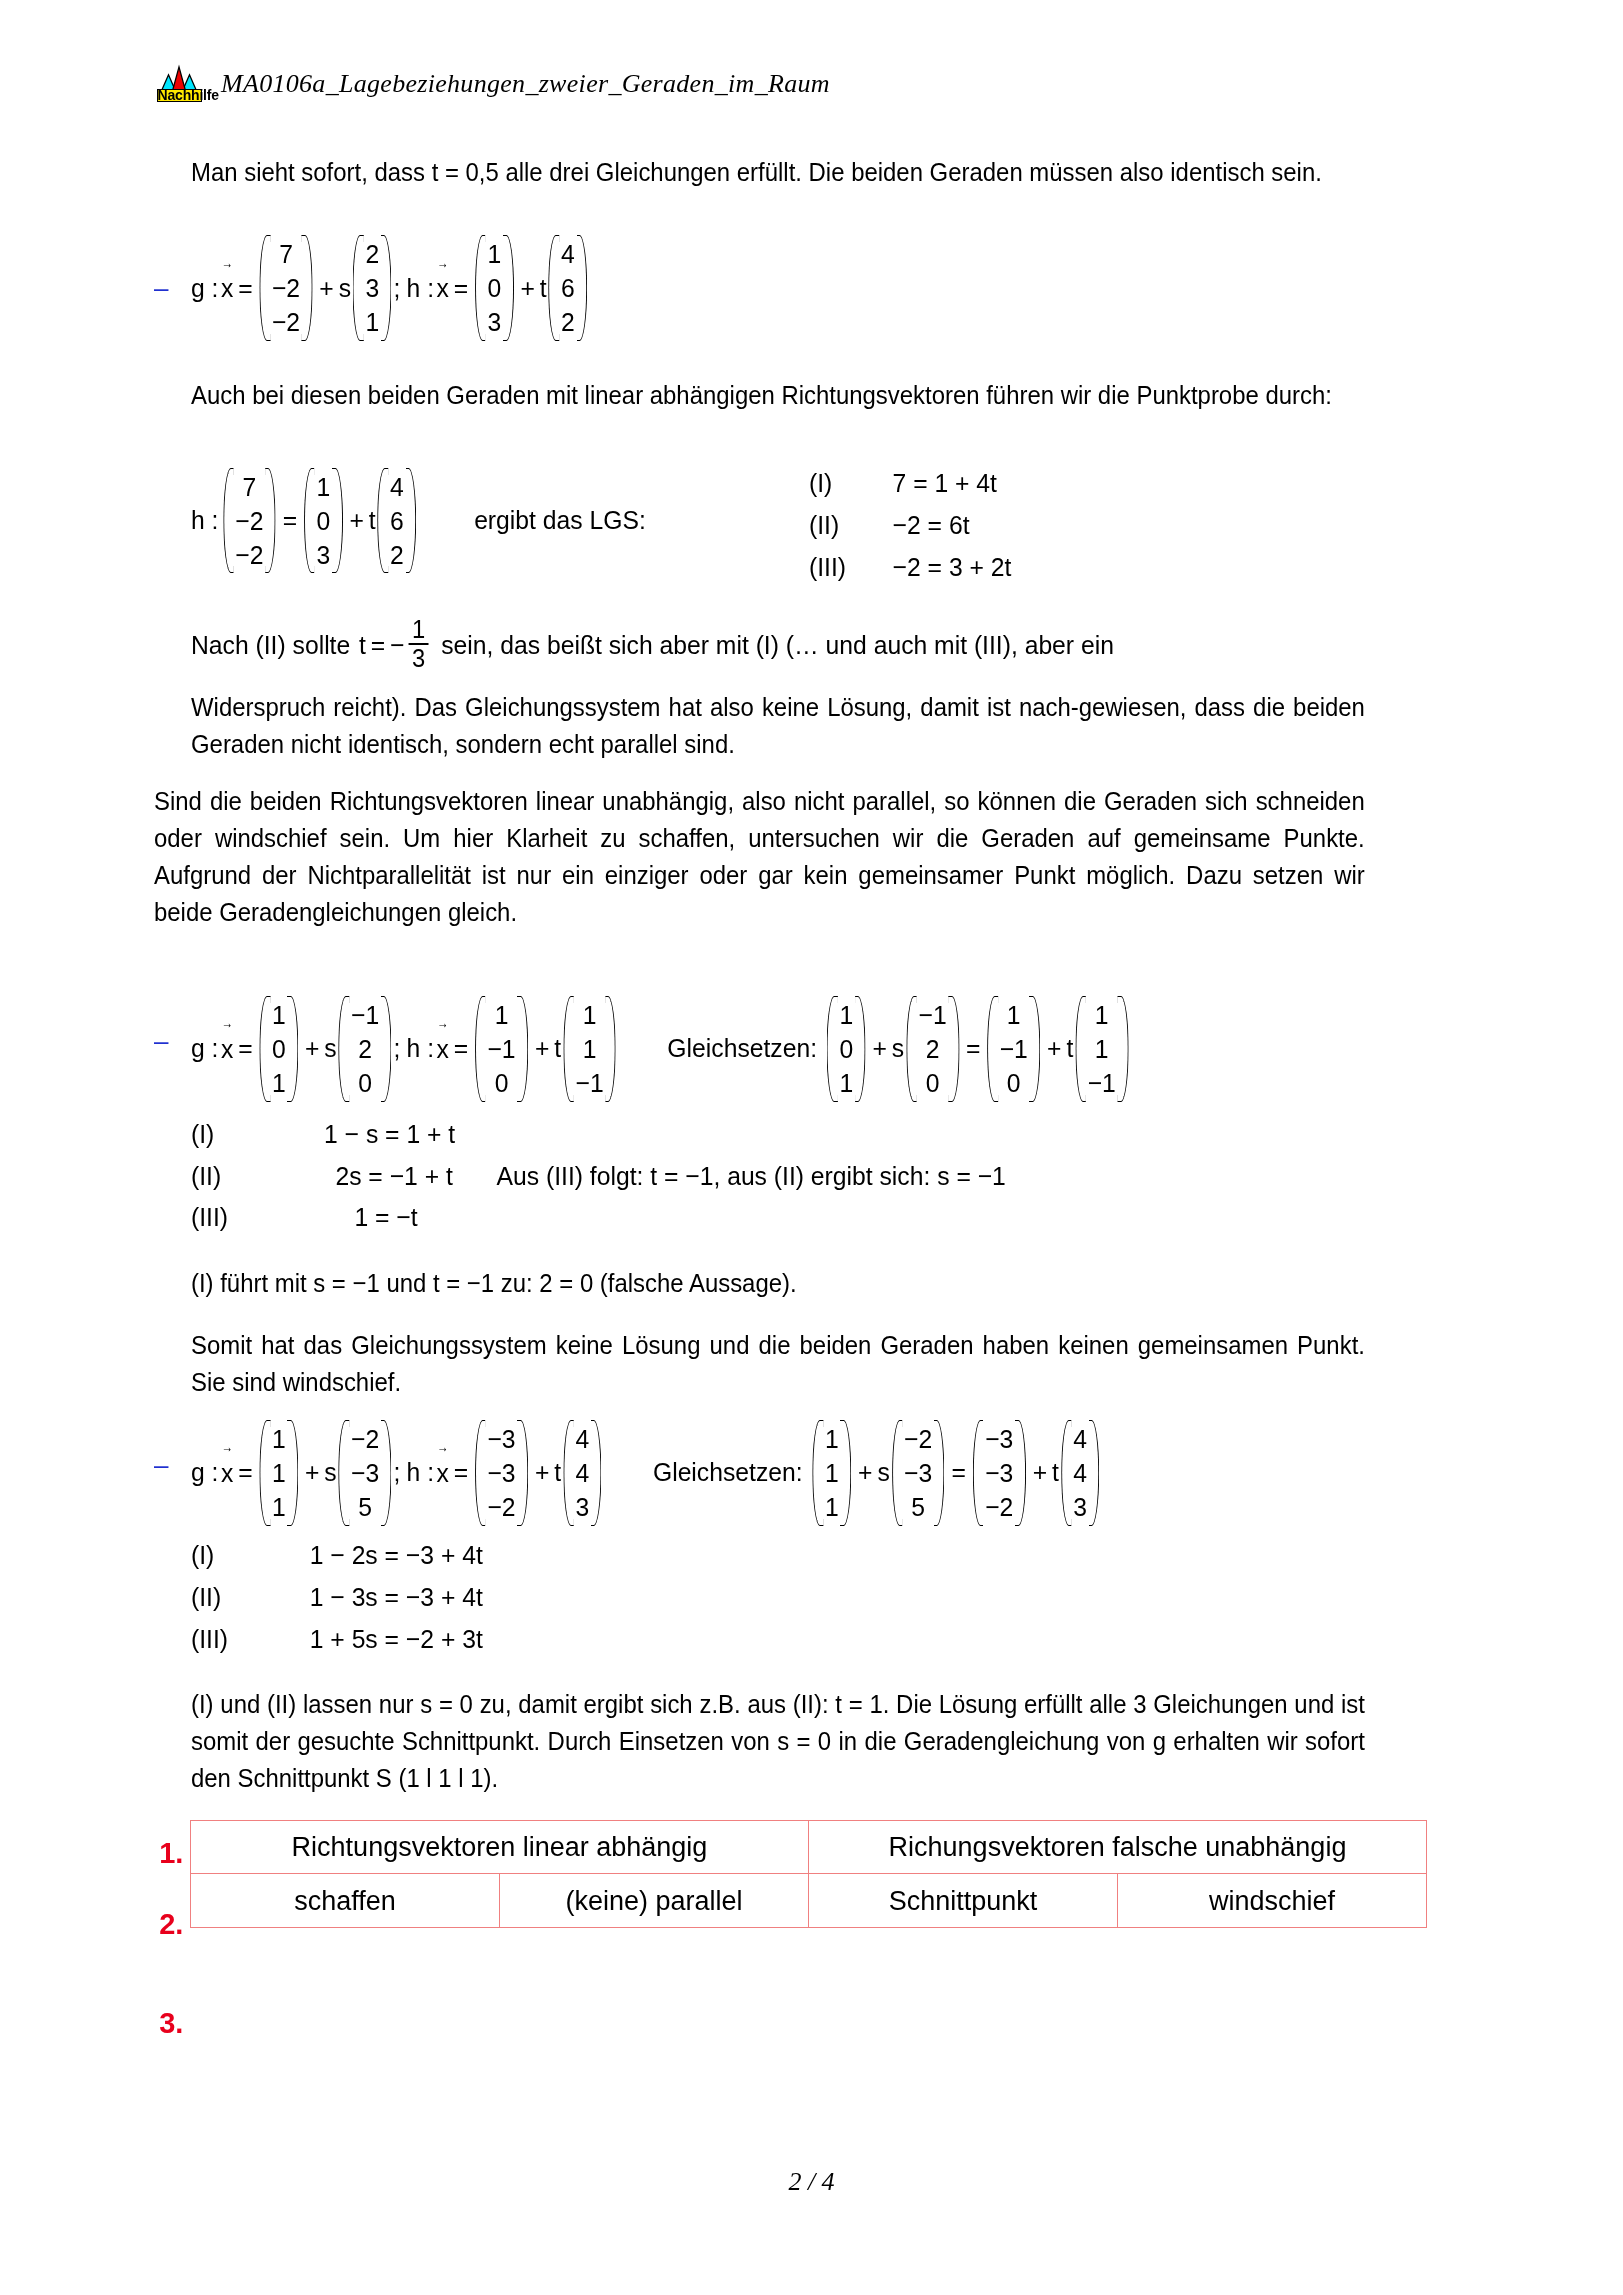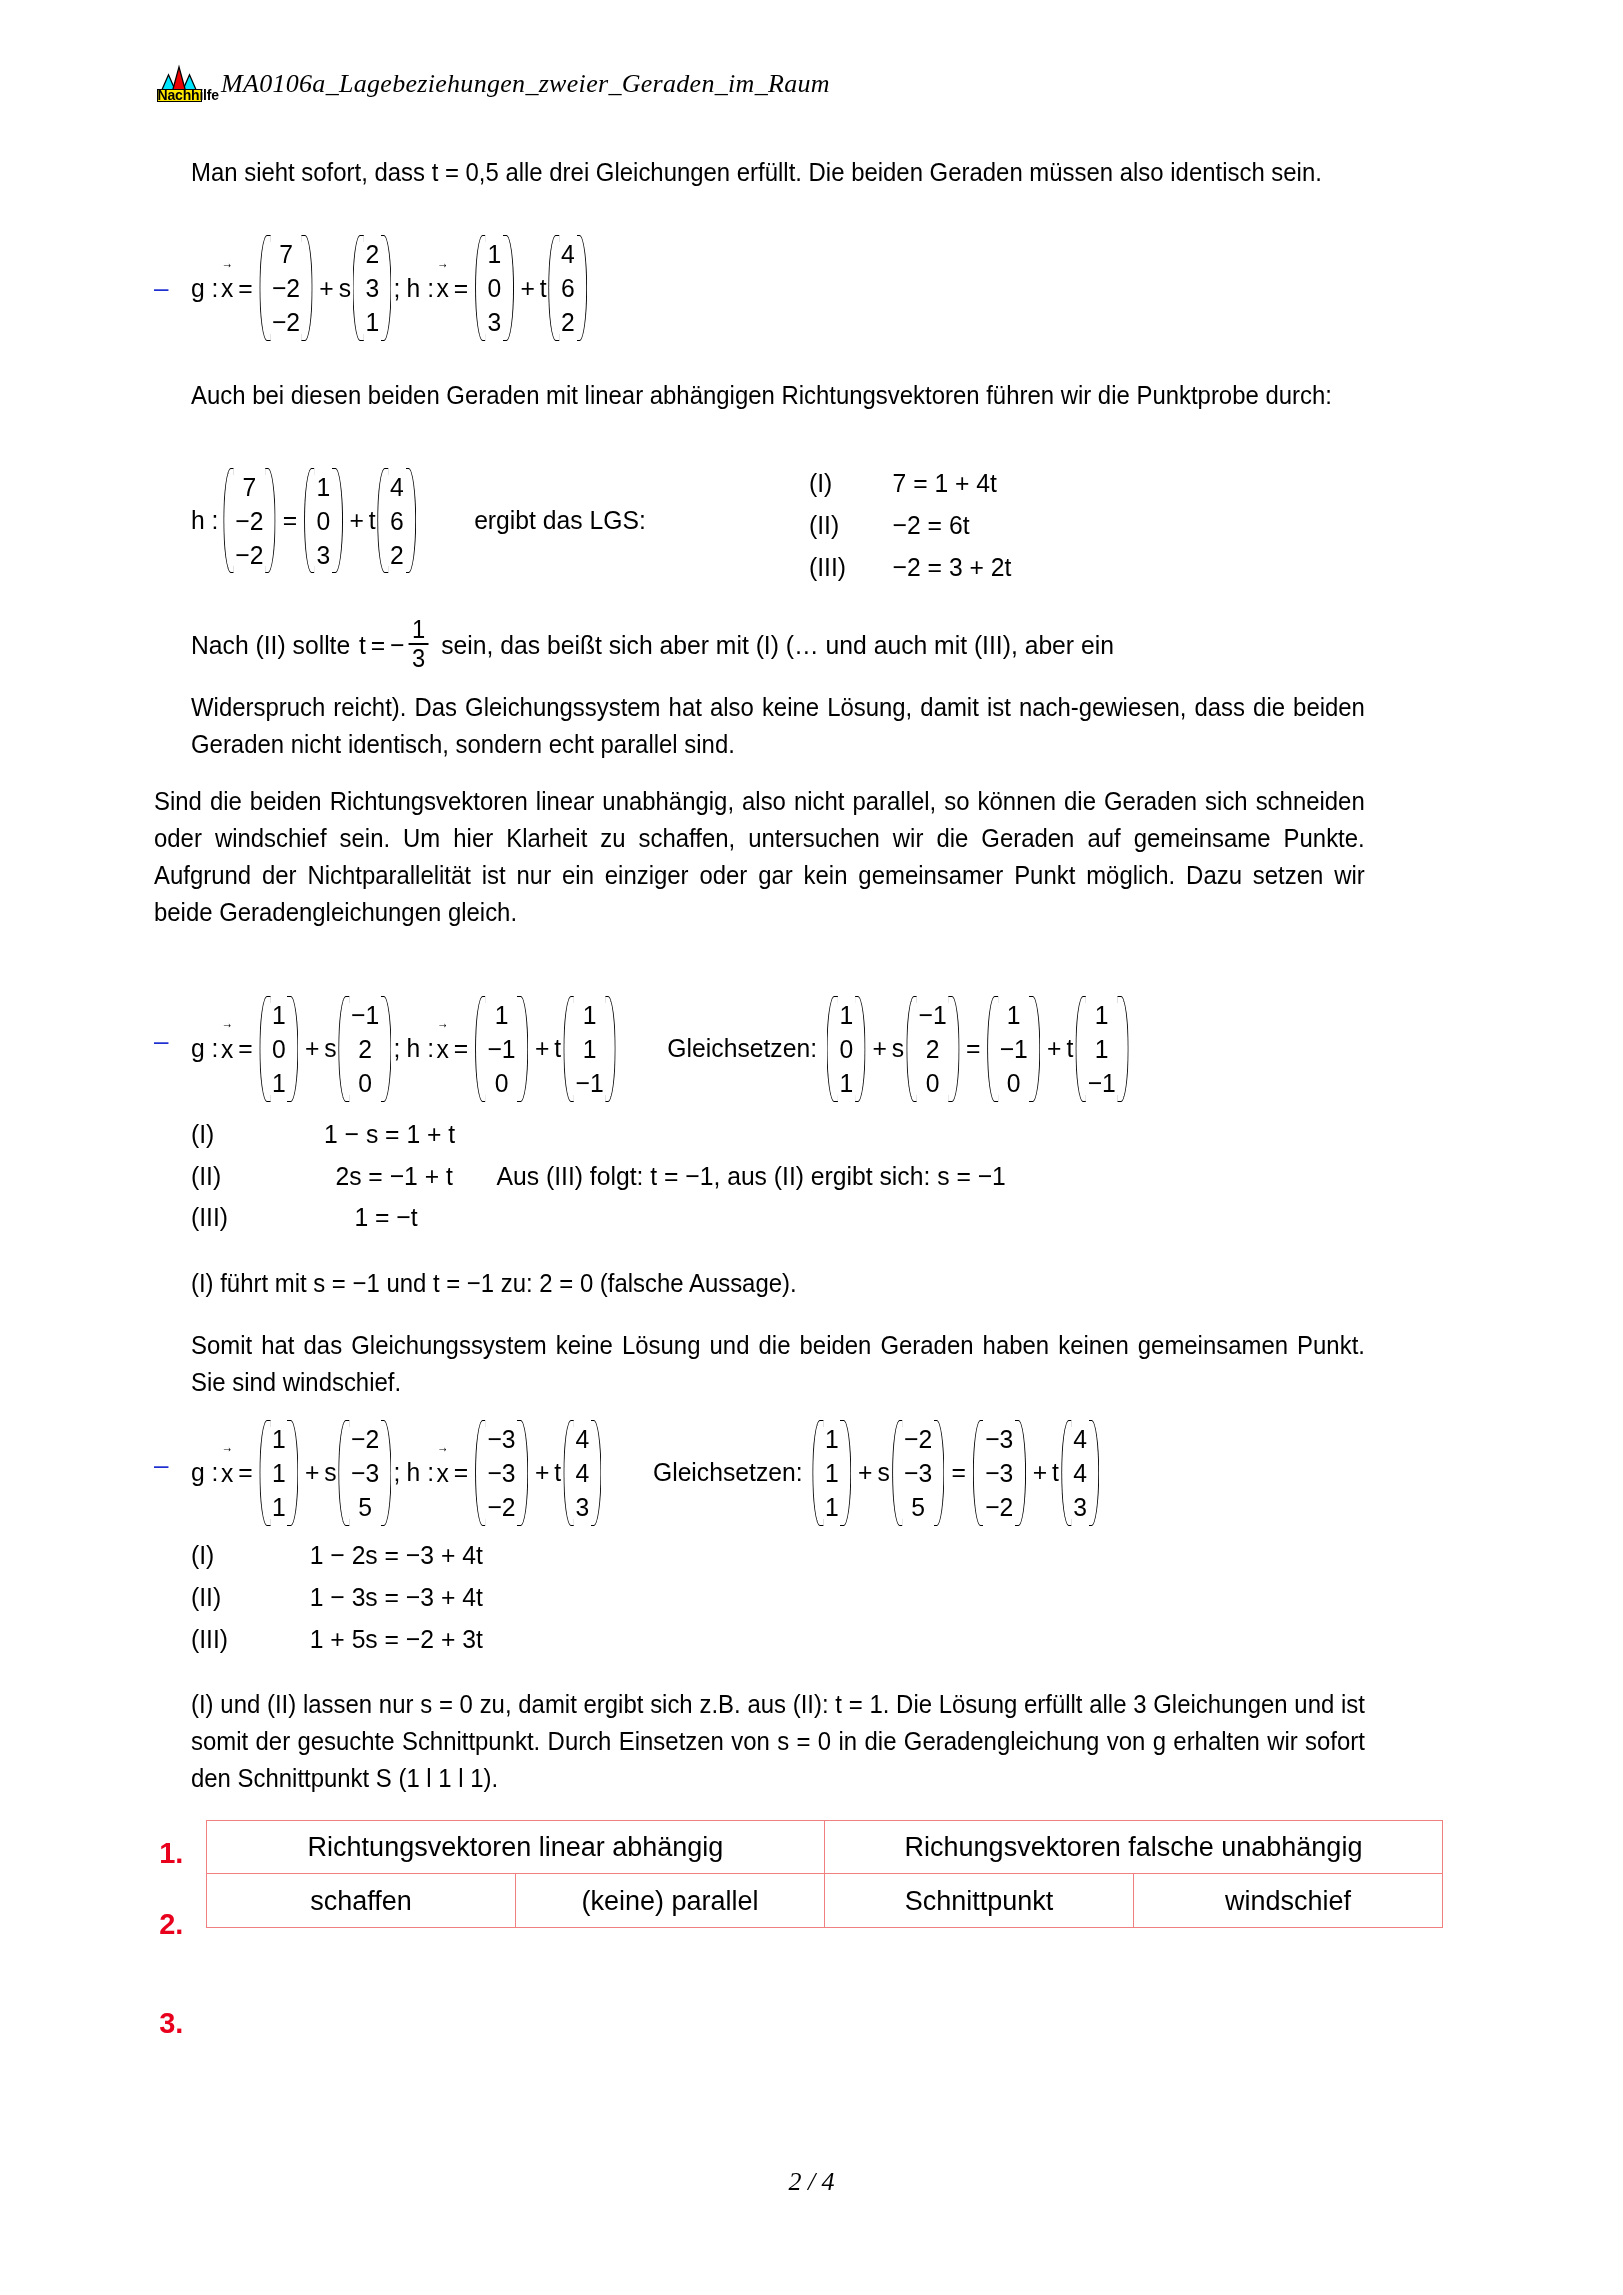--- a/index.html
+++ b/index.html
@@ -176,21 +176,21 @@
 
   
   .tbl-wrap {
     position: absolute;
     left: 154px; top: 1820px;
     width: 1316px;
   }
   table.summary {
     border-collapse: collapse;
     width: 1237px;
-    margin-left: 52px;
+    margin-left: 36px;
     table-layout: fixed;
   }
   table.summary td {
     border: 1.3px solid #f08080;
     text-align: center;
     vertical-align: middle;
     font-family: "Liberation Sans Narrow", "Liberation Sans", sans-serif;
     font-size: 27px;
     line-height: 34px;
     padding: 9.2px 5.2px;

